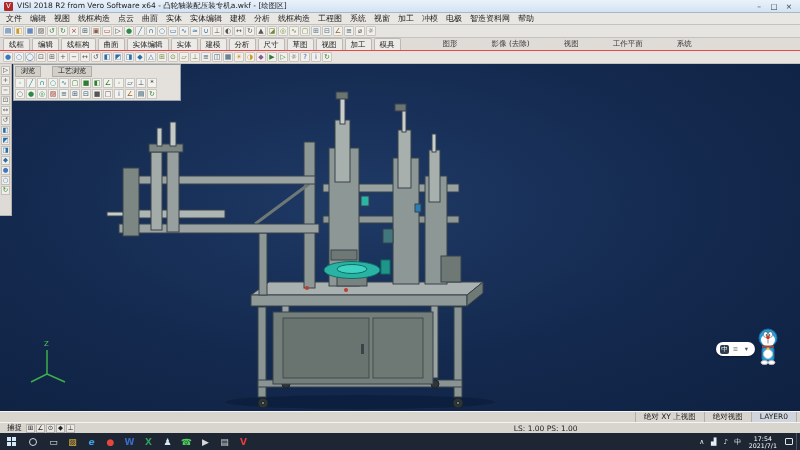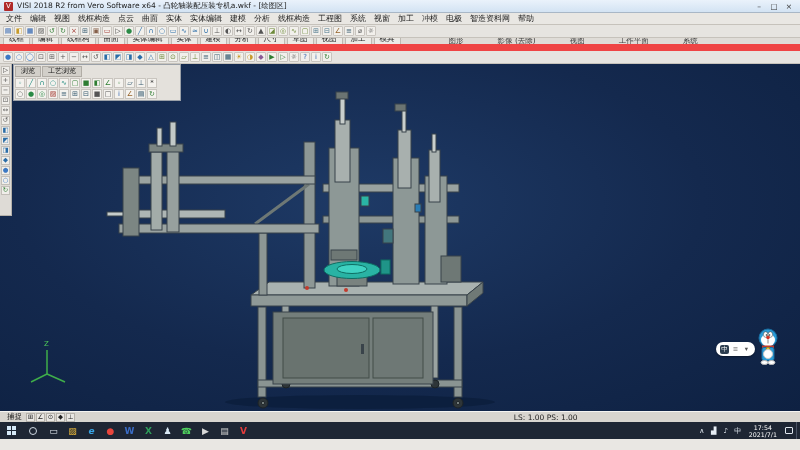--- a/index.html
+++ b/index.html
@@ -20,41 +20,41 @@
              font-size:8px; padding:0 2px; overflow:hidden; }
   .menu-item { padding:0 4px; white-space:nowrap; }
 
   
   .toolbar { display:flex; align-items:center; gap:1px; padding:0 3px; background:#e6e4e0;
              border-bottom:1px solid #c6c2bb; overflow:hidden; }
   .toolbar.t1, .toolbar.t2 { height:13px; }
   .ti { width:10px; height:10px; border:1px solid #c9c5bf; background:#f2f0ec; font-size:7px;
         line-height:8px; text-align:center; border-radius:1px; overflow:hidden; flex:0 0 auto; }
 
-  .tabrow { height:13px; display:flex; align-items:flex-end; background:#dfdcd7; border-bottom:7px solid #ef4444;
-            padding:0 3px; gap:20px; overflow:hidden; }
+  .tabrow { height:13px; display:flex; align-items:flex-end; background:#dfdcd7; border-bottom:1px solid #ef4444;
+            padding:0 3px; gap:14px; overflow:hidden; }
   .rtab { font-size:7.5px; line-height:11px; padding:0 5px; background:#ecebe7; border:1px solid #bdb9b2;
           border-bottom:none; border-radius:2px 2px 0 0; white-space:nowrap; }
   .tabs { display:flex; gap:2px; }
   .group-labels { margin-left:28px; display:flex; gap:34px; align-items:center; height:100%;
                   font-size:7.5px; color:#3a3a3a; white-space:nowrap; }
 
   
   .workspace { position:relative; height:347px;
                background:radial-gradient(ellipse at 45% 40%, #1e3a66 0%, #14294e 55%, #0e2142 100%); }
   .machine-svg { position:absolute; inset:0; width:100%; height:100%; }
 
   .left-strip { position:absolute; left:0; top:0; width:12px; height:152px; background:#dedbd6;
                 border-right:1px solid #b5b1aa; border-bottom:1px solid #b5b1aa; display:flex; flex-direction:column;
                 align-items:center; gap:1px; padding-top:2px; }
   .vs { width:9px; height:9px; font-size:6.5px; line-height:7px; text-align:center; border:1px solid #c2beb8;
         background:#f0eeea; overflow:hidden; flex:0 0 auto; }
 
   .palette { position:absolute; left:13px; top:0; width:168px; background:#e4e1dc; border:1px solid #9aa0a8; padding:1px; }
-  .palette-tabs { display:flex; gap:1px;align-items:flex-end; }
+  .palette-tabs { display:flex; gap:11px;align-items:flex-end; }
   .ptab { font-size:7px; line-height:9px; padding:0 5px; background:#d2cfc9; border:1px solid #b1ada6; white-space:nowrap; }
   .picons { display:flex; gap:1px; margin-top:1px; }
   .pi { width:10px; height:10px; border:1px solid #c9c5bf; background:#f4f2ee; font-size:7px; line-height:8px;
         text-align:center; overflow:hidden; flex:0 0 auto; }
 
   .watermark { position:absolute; left:505px; top:3px; display:flex; align-items:center; gap:8px; }
   .wm-text { font-size:25px; font-weight:bold; color:#ffffff; letter-spacing:2px; white-space:nowrap;
              text-shadow:0 1px 3px rgba(0,0,0,.55); }
 
   .sticker { position:absolute; right:22px; top:264px; display:flex; align-items:center; gap:3px; }
@@ -387,20 +387,26 @@
         <rect x="4" y="17.5" width="12" height="2.5" fill="#c0392b"></rect>
         <rect x="4" y="19.5" width="12" height="13" rx="2" fill="#2a9bd6" stroke="#1a6da0"></rect>
         <circle cx="10" cy="21" r="1.8" fill="#e8c231" stroke="#a8861a"></circle>
         <circle cx="10" cy="26" r="4.5" fill="#ffffff" stroke="#cccccc"></circle>
         <ellipse cx="6.5" cy="34.5" rx="3.4" ry="2" fill="#ffffff" stroke="#bbbbbb"></ellipse>
         <ellipse cx="13.5" cy="34.5" rx="3.4" ry="2" fill="#ffffff" stroke="#bbbbbb"></ellipse>
       </svg>
     </div>
   </div>
 
+  <div class="statusrow r1">
+    <div class="sr-spacer"></div>
+    <div class="sr-cell">绝对 XY 上视图</div>
+    <div class="sr-cell">绝对视图</div>
+    <div class="sr-cell layer">LAYER0</div>
+  </div>
 
   <div class="statusrow r2">
     <span class="sr-label">捕捉</span>
     <div class="snaps">
         <span class="sn" title="snap-grid">⊞</span>
         <span class="sn" title="snap-endpoint">∠</span>
         <span class="sn" title="snap-center">⊙</span>
         <span class="sn" title="snap-midpoint">◆</span>
         <span class="sn" title="ortho-mode">⊥</span>
       </div>

